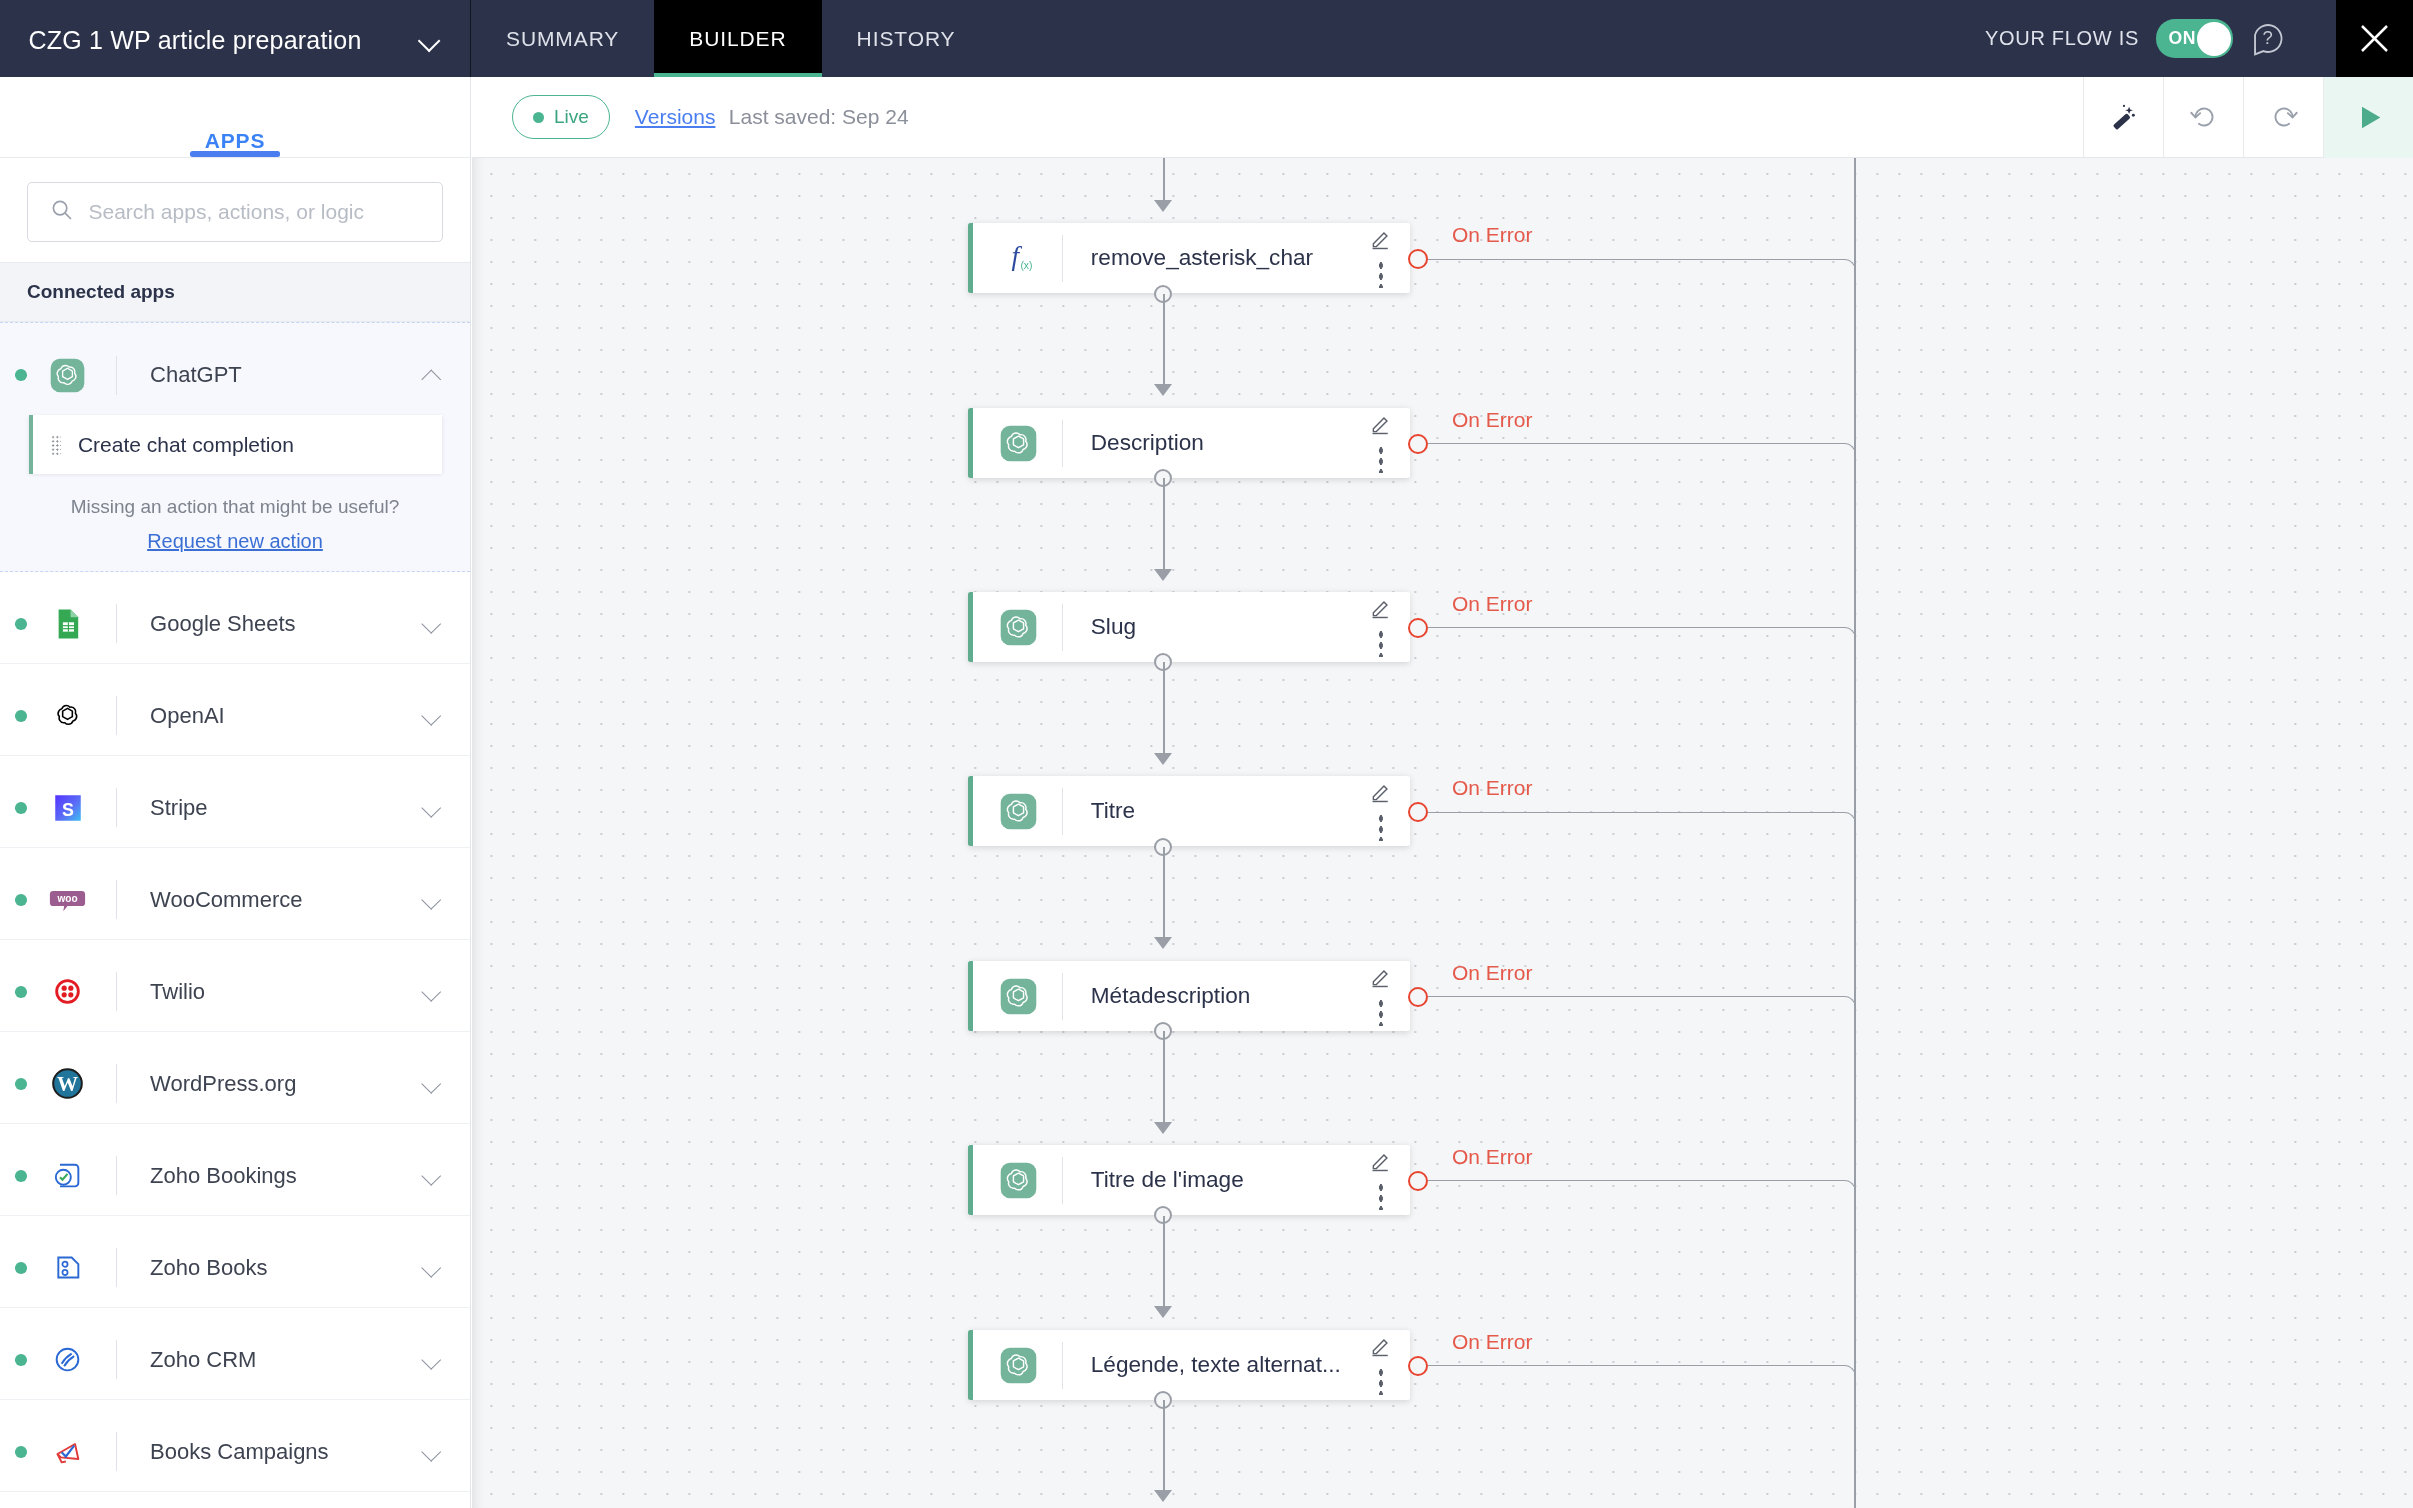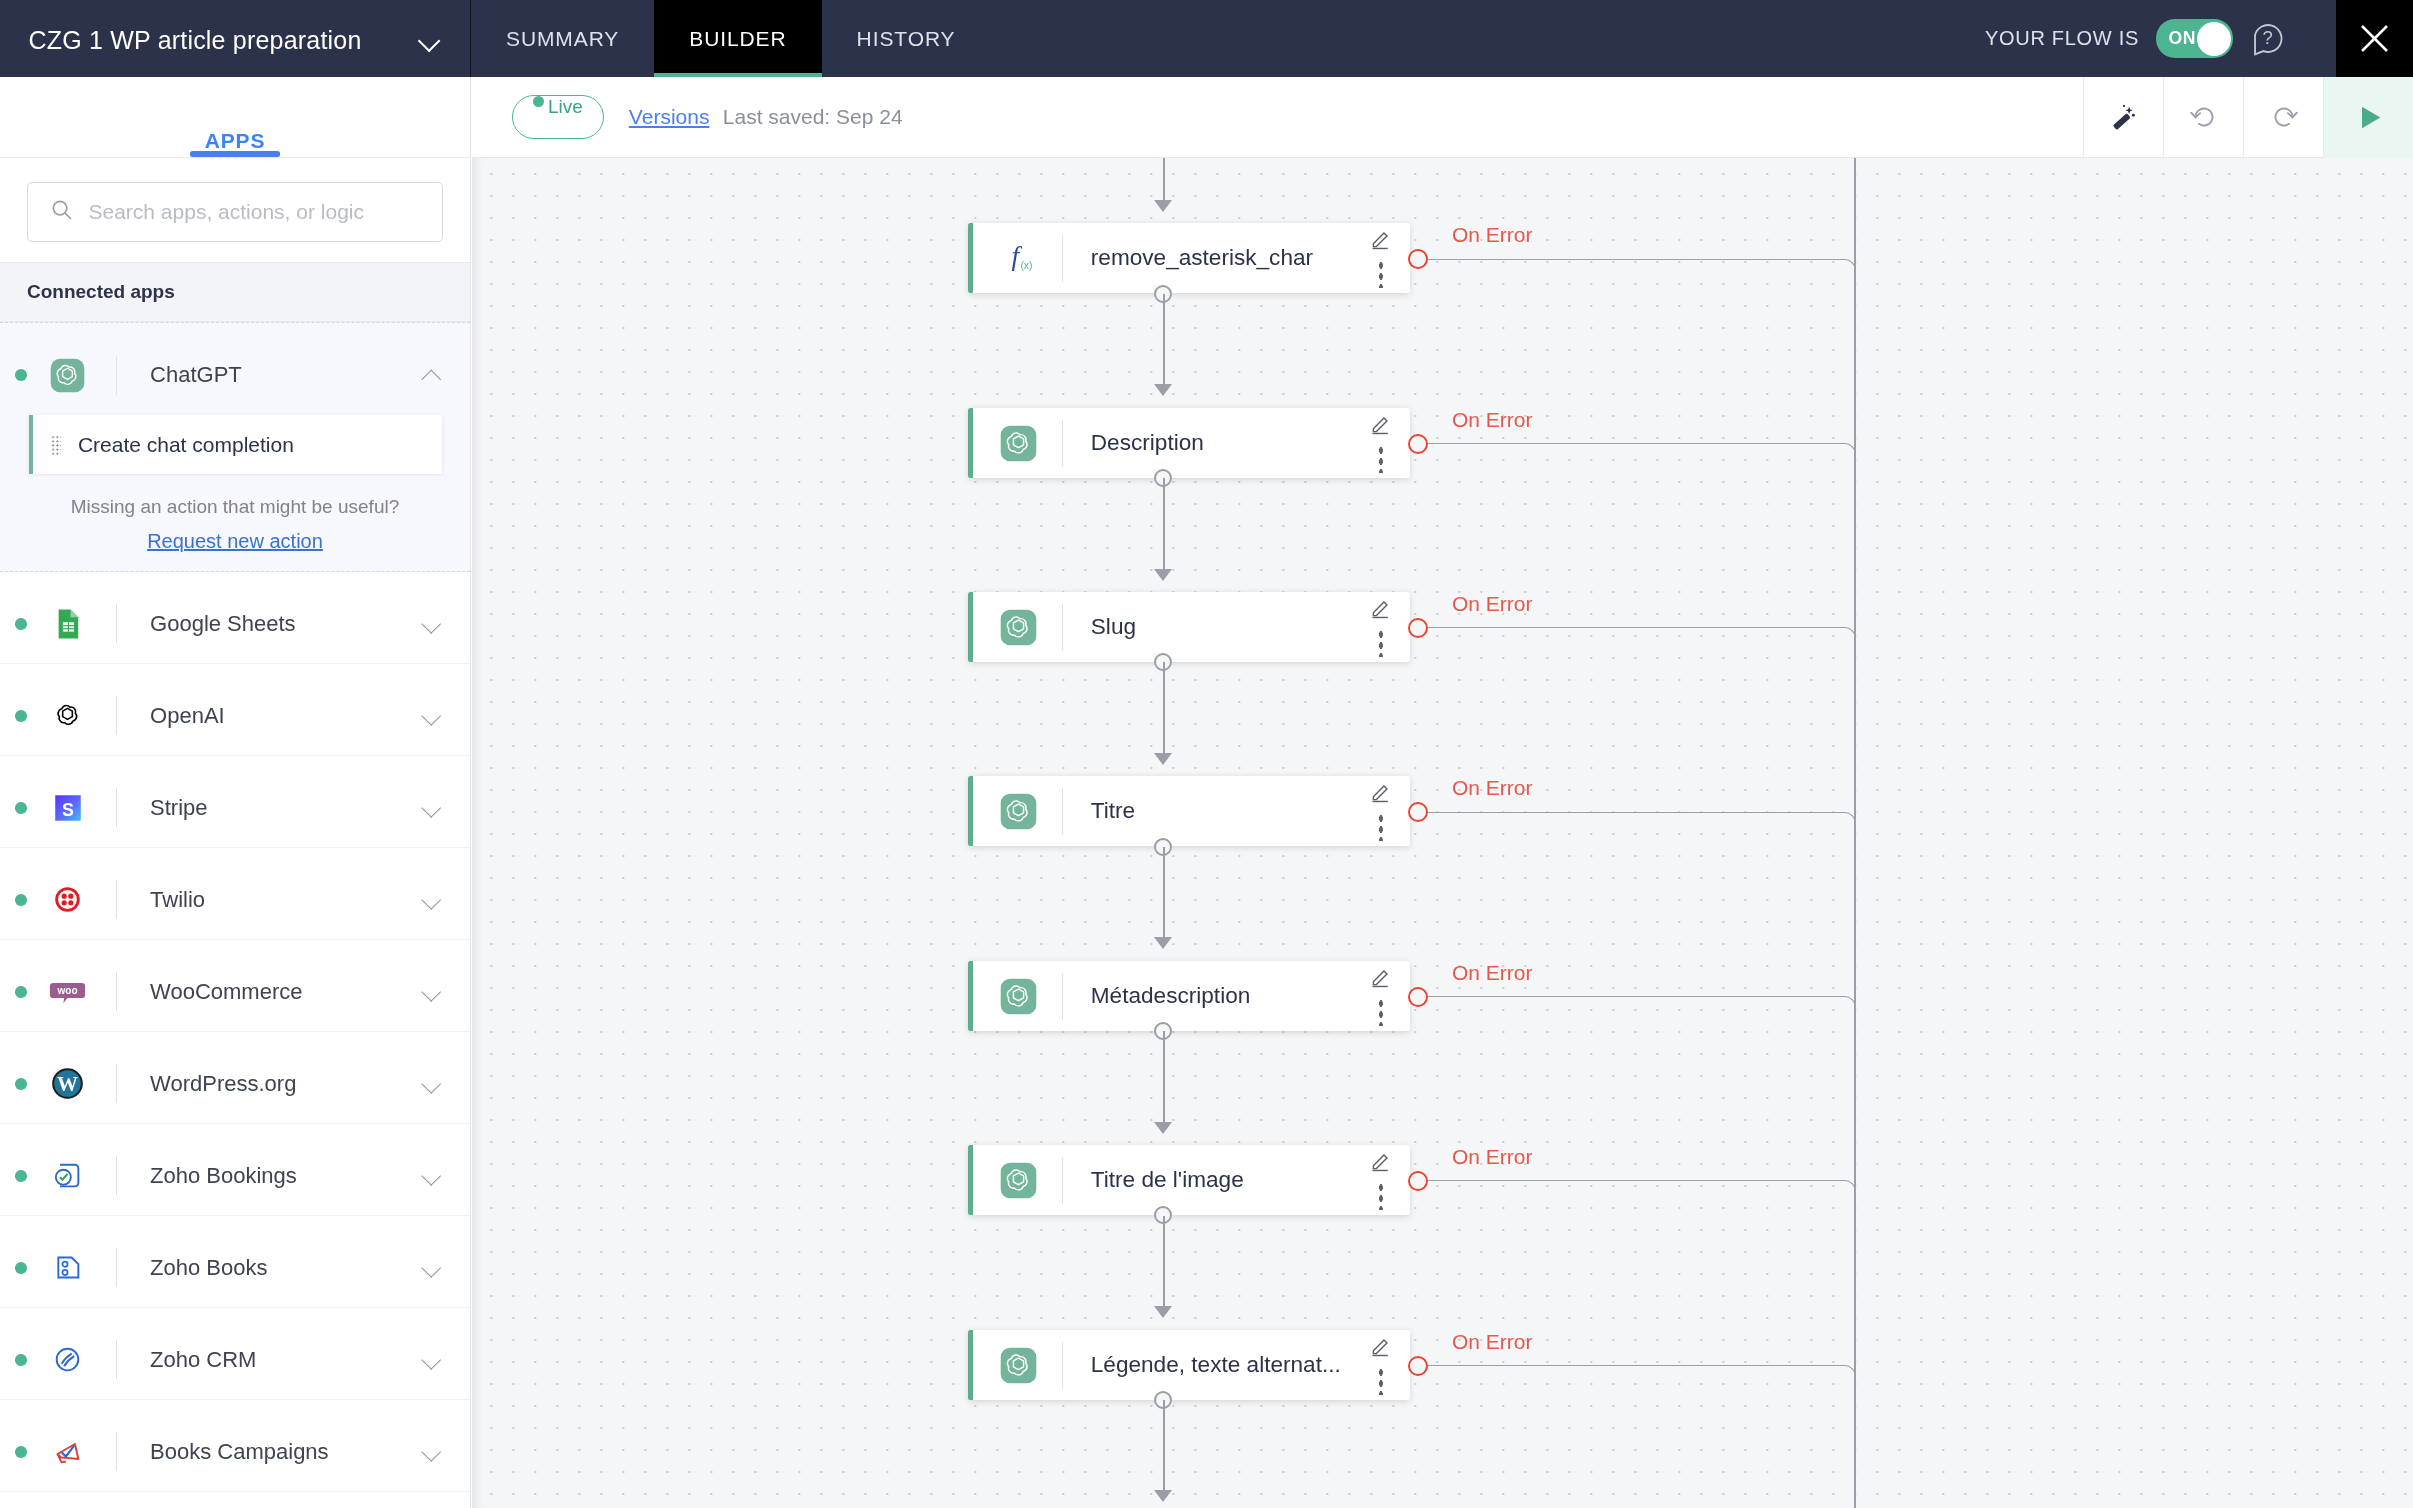--- a/index.html
+++ b/index.html
@@ -180,21 +180,21 @@
   
   .builder-bar {
     position: absolute; top: 77px; left: 472px;
     width: 1942px; height: 81px;
     background: #ffffff; border-bottom: 0.8px solid #e4e7ec;
     display: flex; align-items: center;
   }
   .live-pill {
     margin-left: 40px; height: 44px; padding: 0 20px;
     border: 1.3px solid #4bb491; border-radius: 22px;
-    display: flex; gap: 4px; cursor: pointer;
+    display: flex; align-items: center; gap: 10px; cursor: pointer;
   }
   .live-dot { width: 11px; height: 11px; border-radius: 50%; background: #4bb491; }
   .live-txt { font-size: 19px; color: #3aa57f; }
   .versions-link {
     margin-left: 25px; font-size: 21px; color: #4a7ef0;
     text-decoration: underline; cursor: pointer;
   }
   .saved-txt { margin-left: 13.4px; font-size: 21px; color: #8a8f99; }
   .tool-icons { margin-left: auto; display: flex; align-items: stretch; height: 81px; }
   .tool-btn {
@@ -409,43 +409,43 @@
       </svg>
     </span>
     <span class="ico-sep"></span>
     <span class="app-name">Stripe</span>
     <span class="chev-gray"></span>
   </div>
 
   <div class="app-row">
     <span class="dot"></span>
     <span class="app-ico">
+      <svg width="37" height="28.5" viewBox="0 0 44 34">
+        <path d="M5 6h34a4 4 0 0 1 4 4v10a4 4 0 0 1-4 4H22l-5 6 1-6H5a4 4 0 0 1-4-4V10a4 4 0 0 1 4-4z" fill="#9b5c8f"></path>
+        <text x="22" y="19" font-family="Liberation Sans, sans-serif" font-size="12" font-weight="bold" fill="#ffffff" text-anchor="middle">woo</text>
+      </svg>
+    </span>
+    <span class="ico-sep"></span>
+    <span class="app-name">WooCommerce</span>
+    <span class="chev-gray"></span>
+  </div>
+
+  <div class="app-row">
+    <span class="dot"></span>
+    <span class="app-ico">
       <svg width="35" height="35" viewBox="0 0 42 42">
         <circle cx="21" cy="21" r="13" fill="none" stroke="#e31b23" stroke-width="3.4"></circle>
         <circle cx="17" cy="17" r="3.1" fill="#e31b23"></circle>
         <circle cx="25" cy="17" r="3.1" fill="#e31b23"></circle>
         <circle cx="17" cy="25" r="3.1" fill="#e31b23"></circle>
         <circle cx="25" cy="25" r="3.1" fill="#e31b23"></circle>
       </svg>
     </span>
     <span class="ico-sep"></span>
     <span class="app-name">Twilio</span>
-    <span class="chev-gray"></span>
-  </div>
-
-  <div class="app-row">
-    <span class="dot"></span>
-    <span class="app-ico">
-      <svg width="37" height="28.5" viewBox="0 0 44 34">
-        <path d="M5 6h34a4 4 0 0 1 4 4v10a4 4 0 0 1-4 4H22l-5 6 1-6H5a4 4 0 0 1-4-4V10a4 4 0 0 1 4-4z" fill="#9b5c8f"></path>
-        <text x="22" y="19" font-family="Liberation Sans, sans-serif" font-size="12" font-weight="bold" fill="#ffffff" text-anchor="middle">woo</text>
-      </svg>
-    </span>
-    <span class="ico-sep"></span>
-    <span class="app-name">WooCommerce</span>
     <span class="chev-gray"></span>
   </div>
 
   <div class="app-row">
     <span class="dot"></span>
     <span class="app-ico">
       <svg width="37" height="37" viewBox="0 0 44 44">
         <circle cx="22" cy="22" r="17" fill="#21759b"></circle>
         <circle cx="22" cy="22" r="17" fill="none" stroke="#1d1d1d" stroke-width="2.4"></circle>
         <text x="22" y="31" font-family="Liberation Serif, serif" font-size="25" font-weight="bold" fill="#ffffff" text-anchor="middle">W</text>

